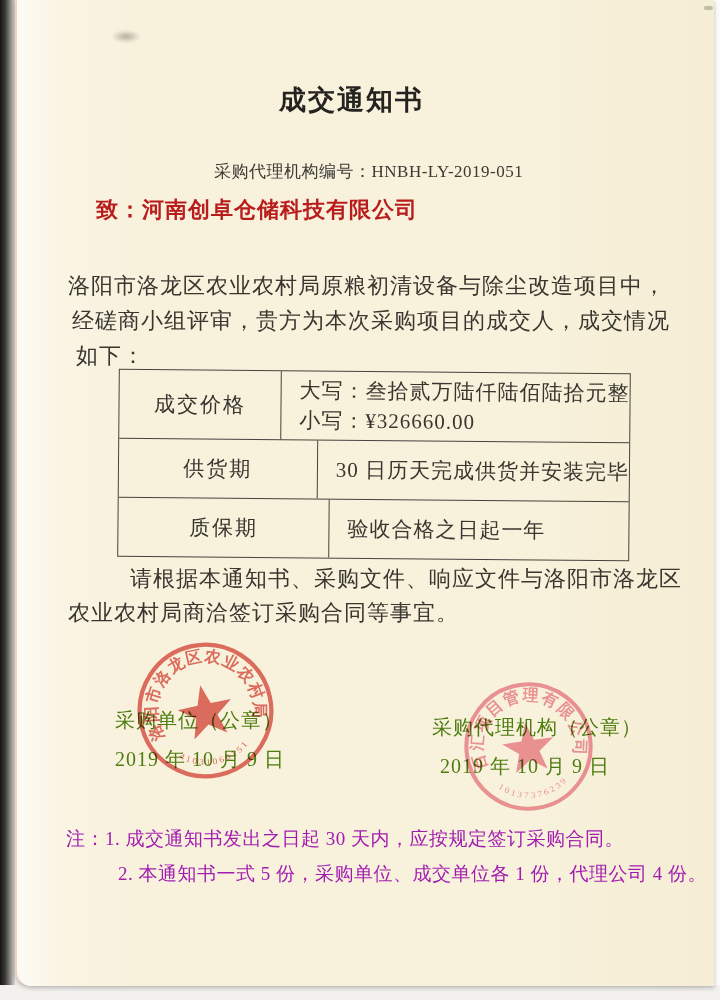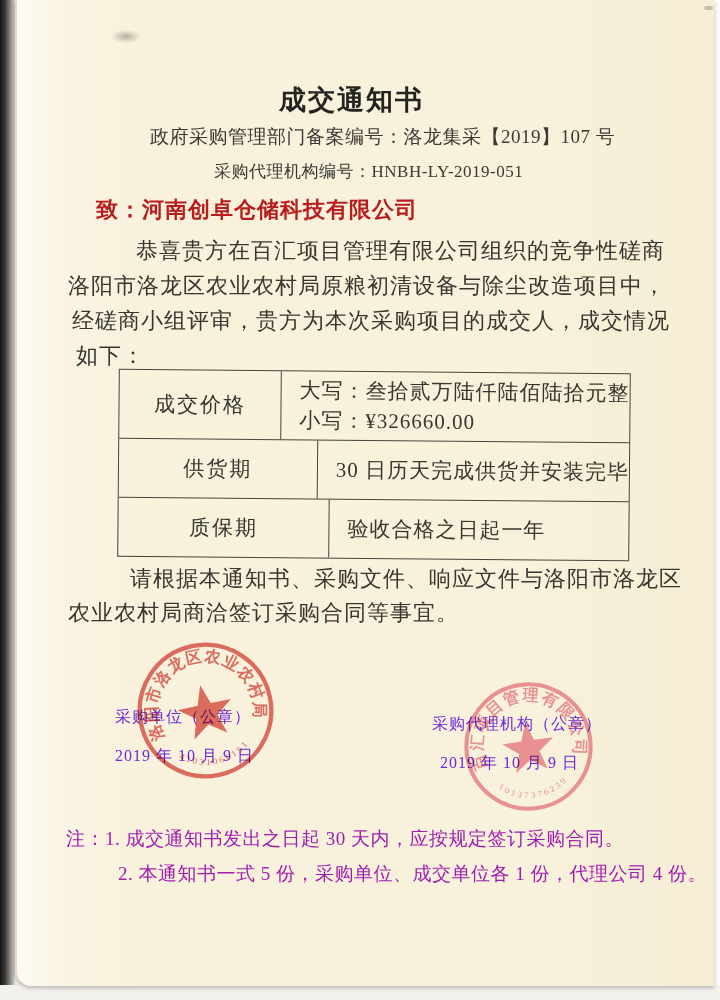--- a/index.html
+++ b/index.html
@@ -26,21 +26,21 @@
     box-shadow:0 2px 4px rgba(0,0,0,0.25);
   }
   .content{position:absolute;left:8px;top:0;width:720px;height:1000px;color:#35332d;}
   .abs{position:absolute;white-space:nowrap;}
   .title{font-size:27px;font-weight:bold;letter-spacing:2px;color:#242320;}
   .hline1{font-size:19px;letter-spacing:0.5px;color:#3b3933;}
   .hline2{font-size:17px;letter-spacing:0.5px;color:#3b3933;}
   .toline{font-size:22px;font-weight:bold;letter-spacing:1px;color:#b91c1c;}
   .bodyline{font-size:22px;letter-spacing:1px;color:#38362f;}
   .closeline{font-size:22px;letter-spacing:1px;color:#38362f;}
-  .sig{font-size:16px;letter-spacing:1px;color:#6d28d9;}
+  .sig{font-size:20px;letter-spacing:1px;color:#4d7c0f;}
   .note{font-size:19px;letter-spacing:0.5px;color:#a21caf;}
 
   .award-table{
     position:absolute;left:110px;top:371px;width:510px;height:186px;
     border:1px solid #45433d;transform:rotate(0.5deg);
     display:flex;flex-direction:column;
   }
   .t-row{display:flex;flex:1;border-bottom:1px solid #45433d;}
   .t-row:last-child{border-bottom:none;}
   .t-label{
@@ -76,26 +76,24 @@
 <div class="scan-bottom"></div>
 <div class="paper"></div>
 
 <div class="content">
 
   <div class="smudge"></div>
   <div class="speck"></div>
 
   <div class="abs title" style="left:271px;top:82px;">成交通知书</div>
 
-  <div class="abs hline1" style="left:142px;top:124px;">政府采购管理部门备案编号：洛龙集采【2019】107 号</div>
   <div class="abs hline2" style="left:206px;top:160px;">采购代理机构编号：HNBH-LY-2019-051</div>
 
   <div class="abs toline" style="left:88px;top:195px;">致：河南创卓仓储科技有限公司</div>
 
-  <div class="abs bodyline" style="left:128px;top:236px;">恭喜贵方在百汇项目管理有限公司组织的竞争性磋商</div>
   <div class="abs bodyline" style="left:60px;top:271px;">洛阳市洛龙区农业农村局原粮初清设备与除尘改造项目中，</div>
   <div class="abs bodyline" style="left:64px;top:306px;">经磋商小组评审，贵方为本次采购项目的成交人，成交情况</div>
   <div class="abs bodyline" style="left:68px;top:341px;">如下：</div>
 
   <div class="award-table">
     <div class="t-row" style="flex:1.18;">
       <div class="t-label">成交价格</div>
       <div class="t-value">
         <div class="vline">大写：叁拾贰万陆仟陆佰陆拾元整</div>
         <div class="vline">小写：¥326660.00</div>

